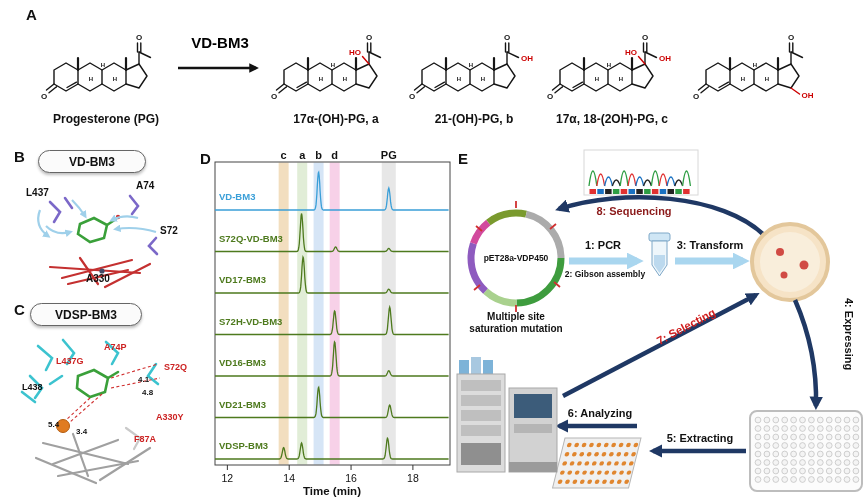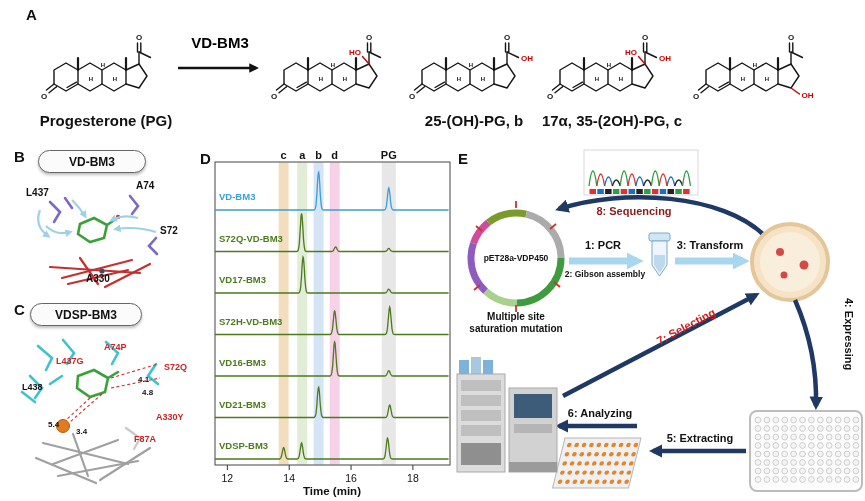--- a/index.html
+++ b/index.html
@@ -1,20 +1,20 @@
 <!DOCTYPE html>
 <html><head>
 <meta charset="utf-8">
 <style>
   html,body{margin:0;padding:0;background:#fff;}
   .canvas{position:relative;width:865px;height:501px;background:#ffffff;
     font-family:"Liberation Sans",sans-serif;overflow:hidden;}
   .abs{position:absolute;}
   .plabel{font-weight:bold;font-size:15px;color:#111;}
-  .sname{font-weight:bold;font-size:15px;text-align:center;color:#111;}
+  .sname{font-weight:bold;font-size:12px;text-align:center;color:#111;}
   .oval{border:1.5px solid #666;border-radius:14px;background:#fbfbfb;
     box-shadow:0 2px 3px rgba(0,0,0,.25);display:flex;align-items:center;
     justify-content:center;font-weight:bold;font-size:12px;color:#111;}
   svg{overflow:visible;}
   svg text{font-family:"Liberation Sans",sans-serif;}
 </style>
 </head>
 <body>
 
 <div class="canvas">
@@ -138,22 +138,23 @@
     <defs>
       <marker id="mA" viewBox="0 0 10 10" refX="7" refY="5" markerWidth="4" markerHeight="4" orient="auto">
           <path d="M0,0 L10,5 L0,10 Z" fill="#111"></path>
         </marker>
     </defs>
     <line x1="2" y1="10" x2="80" y2="10" stroke="#111" stroke-width="2.4" marker-end="url(#mA)"></line>
   </svg>
   <div class="abs" style="left:168px;top:34px;width:104px;text-align:center;font-weight:bold;font-size:15px">VD-BM3</div>
 
   <div class="abs sname" style="left:31px;top:112px;width:150px">Progesterone (PG)</div>
-  <div class="abs sname" style="left:399px;top:112px;width:150px">25-(OH)-PG, b</div>
-  <div class="abs sname" style="left:537px;top:112px;width:150px">17α, 35-(2OH)-PG, c</div>
+  <div class="abs sname" style="left:261px;top:112px;width:150px">17α-(OH)-PG, a</div>
+  <div class="abs sname" style="left:399px;top:112px;width:150px">21-(OH)-PG, b</div>
+  <div class="abs sname" style="left:537px;top:112px;width:150px">17α, 18-(2OH)-PG, c</div>
 
   <div class="abs oval" style="left:38px;top:150px;width:106px;height:21px">VD-BM3</div>
 
   <svg class="abs" style="left:10px;top:172px" width="180" height="126" viewBox="0 0 180 126">
     <defs>
       <marker id="mC" viewBox="0 0 10 10" refX="6" refY="5" markerWidth="3.5" markerHeight="3.5" orient="auto">
           <path d="M0,0 L10,5 L0,10 Z" fill="#9fd0ea"></path>
         </marker>
     </defs>
     <g stroke="#c43030" stroke-width="2.2" stroke-linecap="round">

